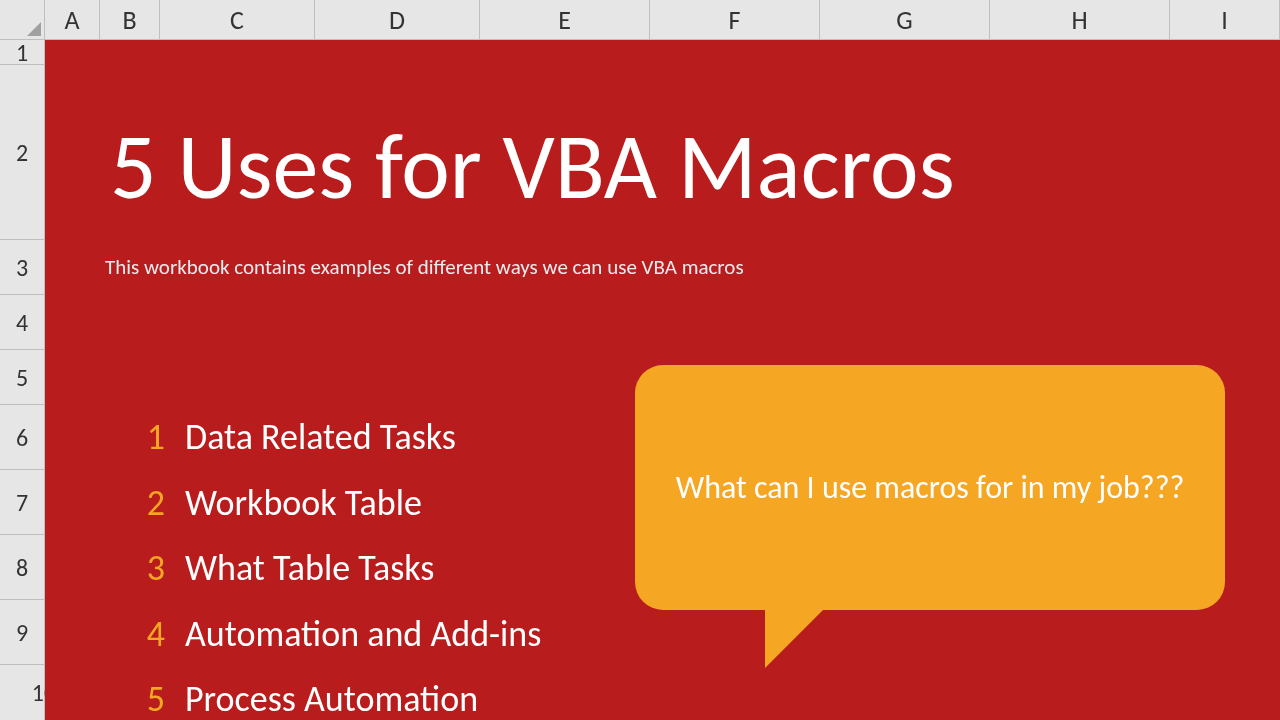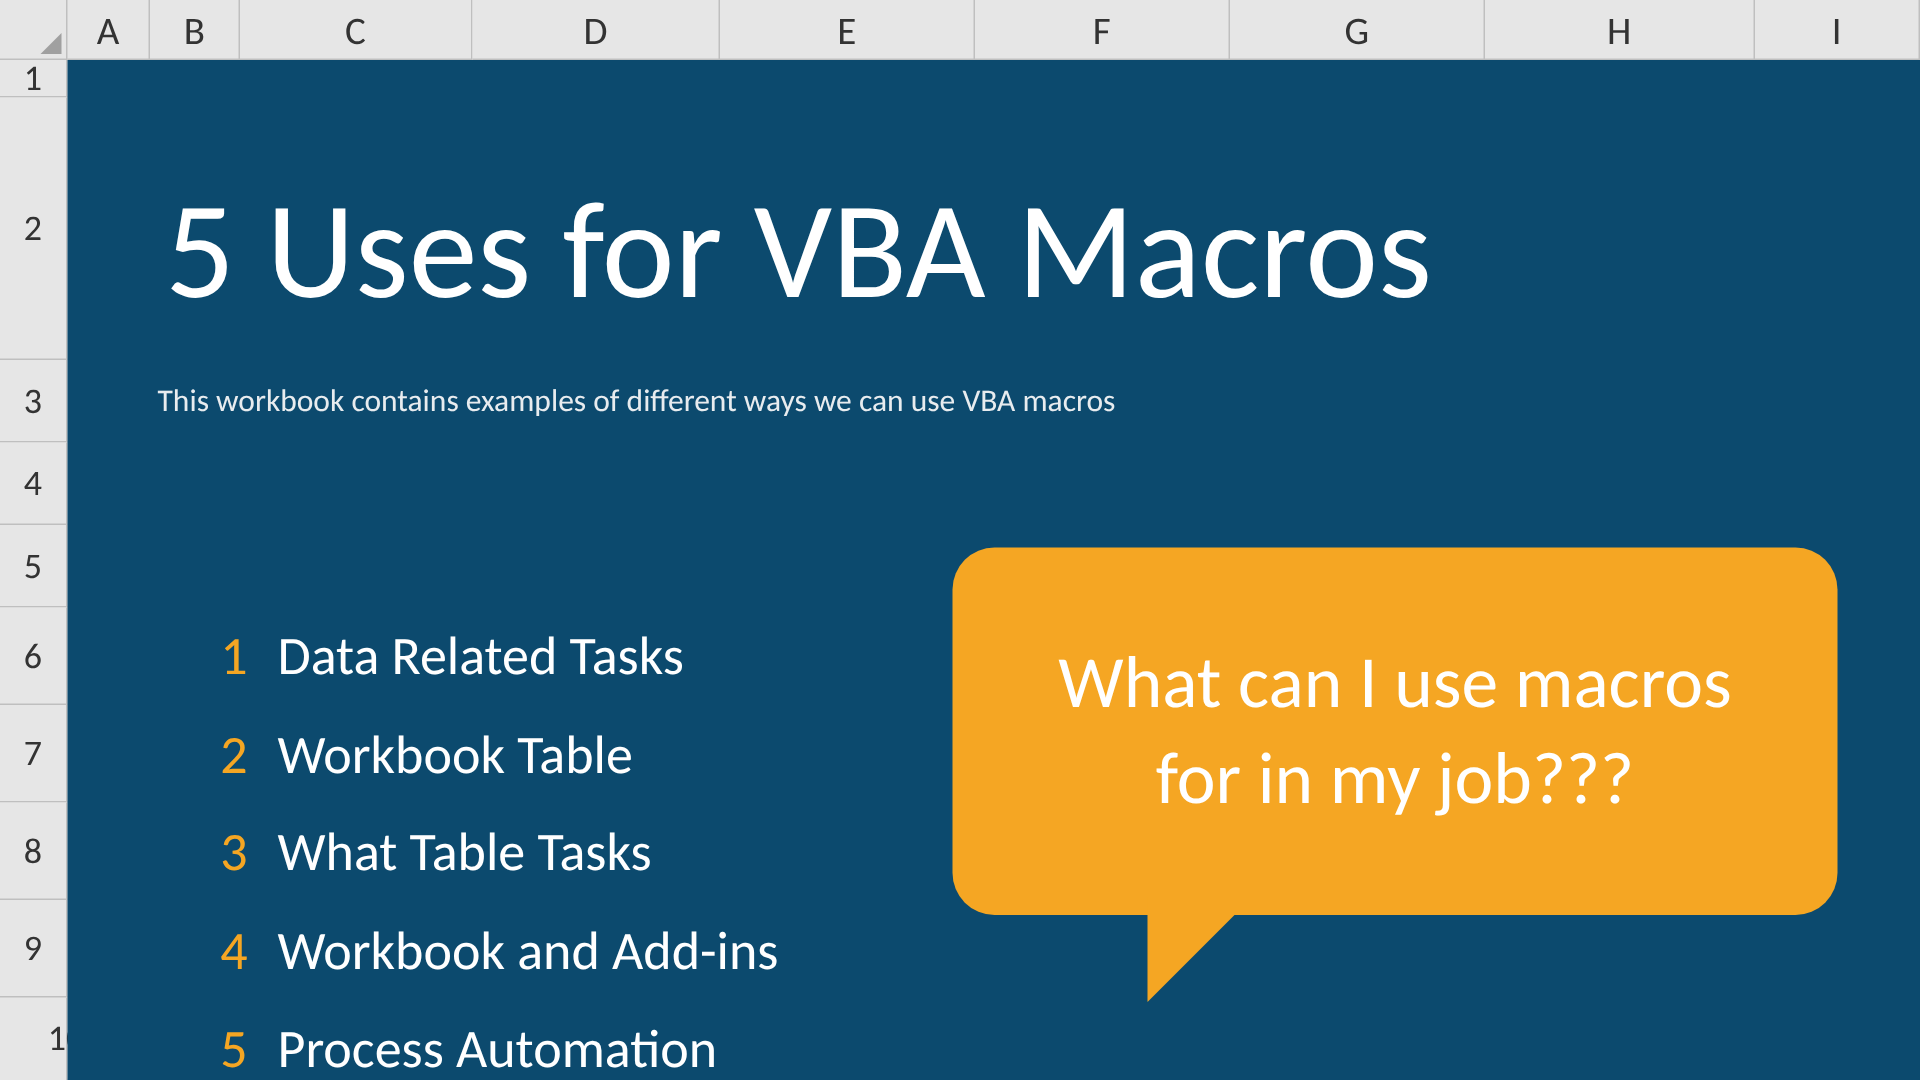--- a/index.html
+++ b/index.html
@@ -64,21 +64,21 @@
   border-bottom: 1px solid #bfbfbf;
   display: flex;
   align-items: center;
   justify-content: center;
   font-size: 24px;
   color: #333;
 }
 
 .sheet {
   flex: 1;
-  background: #0c4a6e;
+  background: #b91c1c;
   position: relative;
   color: #fff;
   padding: 16px;
 }
 
 .title {
   position: absolute;
   left: 65px;
   top: 70px;
   font-size: 92px;
@@ -126,21 +126,21 @@
   left: 590px;
   top: 325px;
   width: 590px;
   height: 245px;
   background: #f5a623;
   border-radius: 28px;
   display: flex;
   align-items: center;
   justify-content: center;
   text-align: center;
-  font-size: 49px;
+  font-size: 32px;
   color: #fff;
   line-height: 1.3;
   padding: 20px 40px;
 }
 .callout-tail {
   position: absolute;
   left: 720px;
   top: 558px;
   width: 0;
   height: 0;
@@ -193,21 +193,21 @@
       <div class="list-row">
         <span class="list-num">2</span>
         <span class="list-text">Workbook Table</span>
       </div>
       <div class="list-row">
         <span class="list-num">3</span>
         <span class="list-text">What Table Tasks</span>
       </div>
       <div class="list-row">
         <span class="list-num">4</span>
-        <span class="list-text">Workbook and Add-ins</span>
+        <span class="list-text">Automation and Add-ins</span>
       </div>
       <div class="list-row">
         <span class="list-num">5</span>
         <span class="list-text">Process Automation</span>
       </div>
     </div>
 
     <div class="callout">
       <span>What can I use macros for in my job???</span>
     </div>

